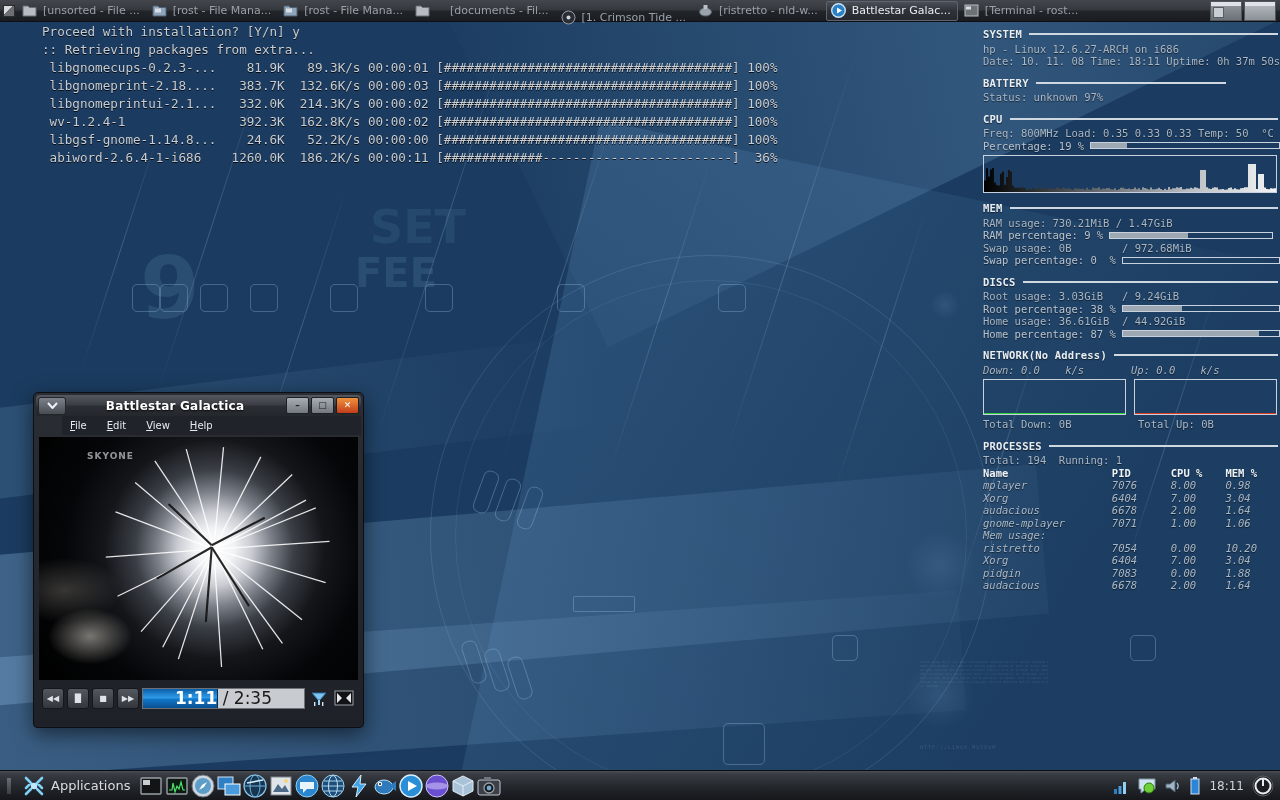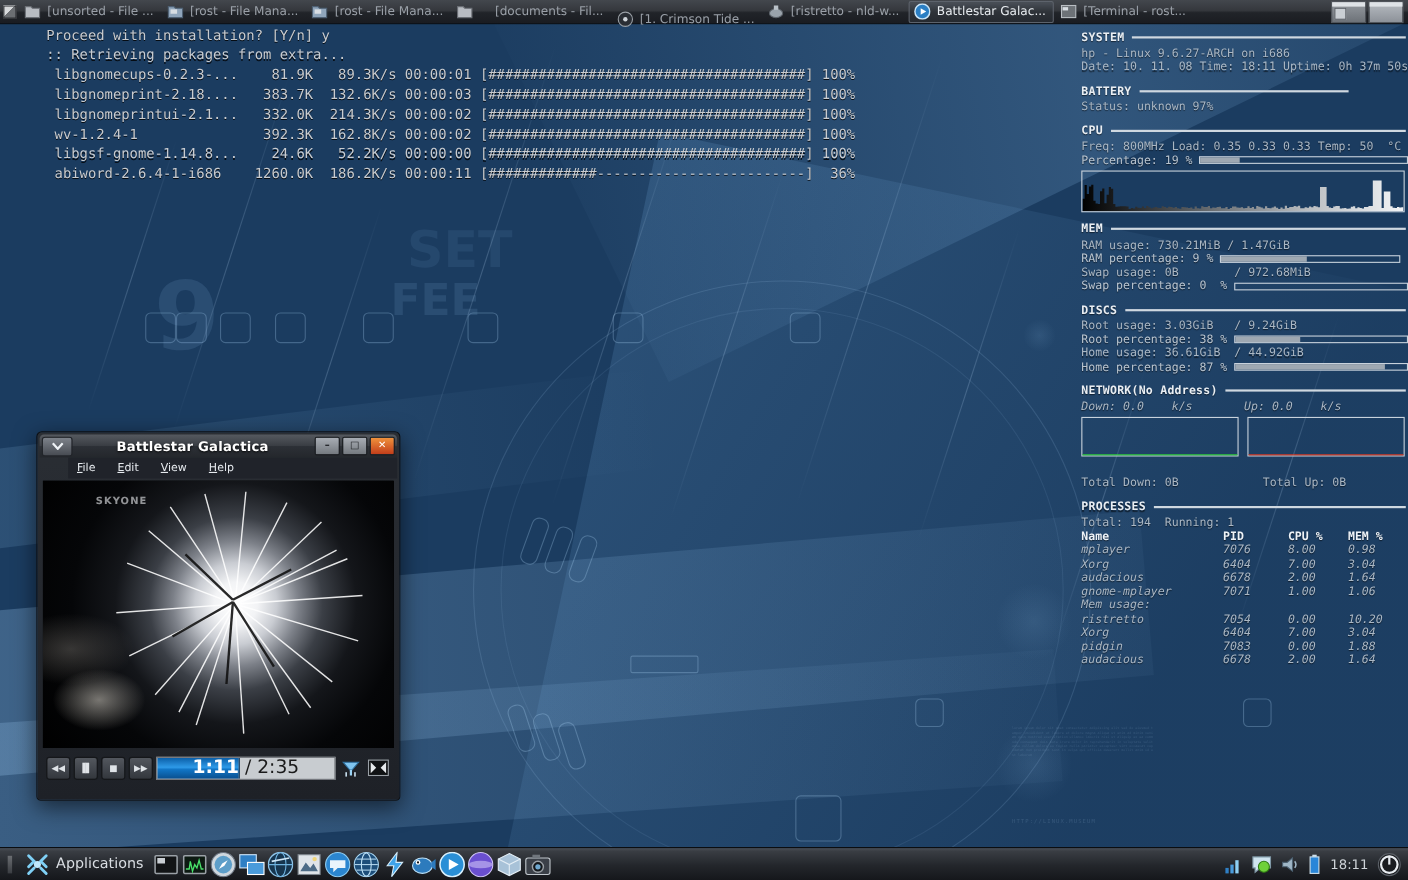--- a/index.html
+++ b/index.html
@@ -498,21 +498,21 @@
   </div>
 
   <div id="terminal"><div>Proceed with installation? [Y/n] y</div><div>:: Retrieving packages from extra...</div><div> libgnomecups-0.2.3-...    81.9K   89.3K/s 00:00:01 [######################################] 100%</div><div> libgnomeprint-2.18....   383.7K  132.6K/s 00:00:03 [######################################] 100%</div><div> libgnomeprintui-2.1...   332.0K  214.3K/s 00:00:02 [######################################] 100%</div><div> wv-1.2.4-1               392.3K  162.8K/s 00:00:02 [######################################] 100%</div><div> libgsf-gnome-1.14.8...    24.6K   52.2K/s 00:00:00 [######################################] 100%</div><div> abiword-2.6.4-1-i686    1260.0K  186.2K/s 00:00:11 [#############-------------------------]  36%</div></div>
 
   <div id="conky">
 
     <div class="ck-head">
       <span>SYSTEM</span>
       <span class="rule"></span>
     </div>
-    <div class="ck-line">hp - Linux 9.6.27-ARCH on i686</div>
+    <div class="ck-line">hp - Linux 12.6.27-ARCH on i686</div>
     <div class="ck-line">Date: 10. 11. 08 Time: 18:11 Uptime: 0h 37m 50s</div>
 
     <div class="ck-head">
       <span>BATTERY</span>
       <span class="rule" style="max-width:190px;"></span>
     </div>
     <div class="ck-line">Status: unknown 97%</div>
 
     <div class="ck-head">
       <span>CPU</span>
@@ -584,21 +584,21 @@
       <span class="ck-line">Up: 0.0    k/s</span>
     </div>
     <div style="display:flex; gap:8px; margin-top:3px;">
       <span class="netgraph">
         <i class="baseline" style="background: rgb(47, 212, 58);"></i>
       </span>
       <span class="netgraph">
         <i class="baseline" style="background: rgb(224, 58, 34);"></i>
       </span>
     </div>
-    <div style="display:flex; margin-top:18px;gap:10px;">
+    <div style="display:flex; margin-top:3px;">
       <span class="ck-line" style="width:155px;">Total Down: 0B</span>
       <span class="ck-line">Total Up: 0B</span>
     </div>
 
     <div class="ck-head">
       <span>PROCESSES</span>
       <span class="rule"></span>
     </div>
     <div class="ck-line">Total: 194  Running: 1</div>
     <table id="proc-table">

